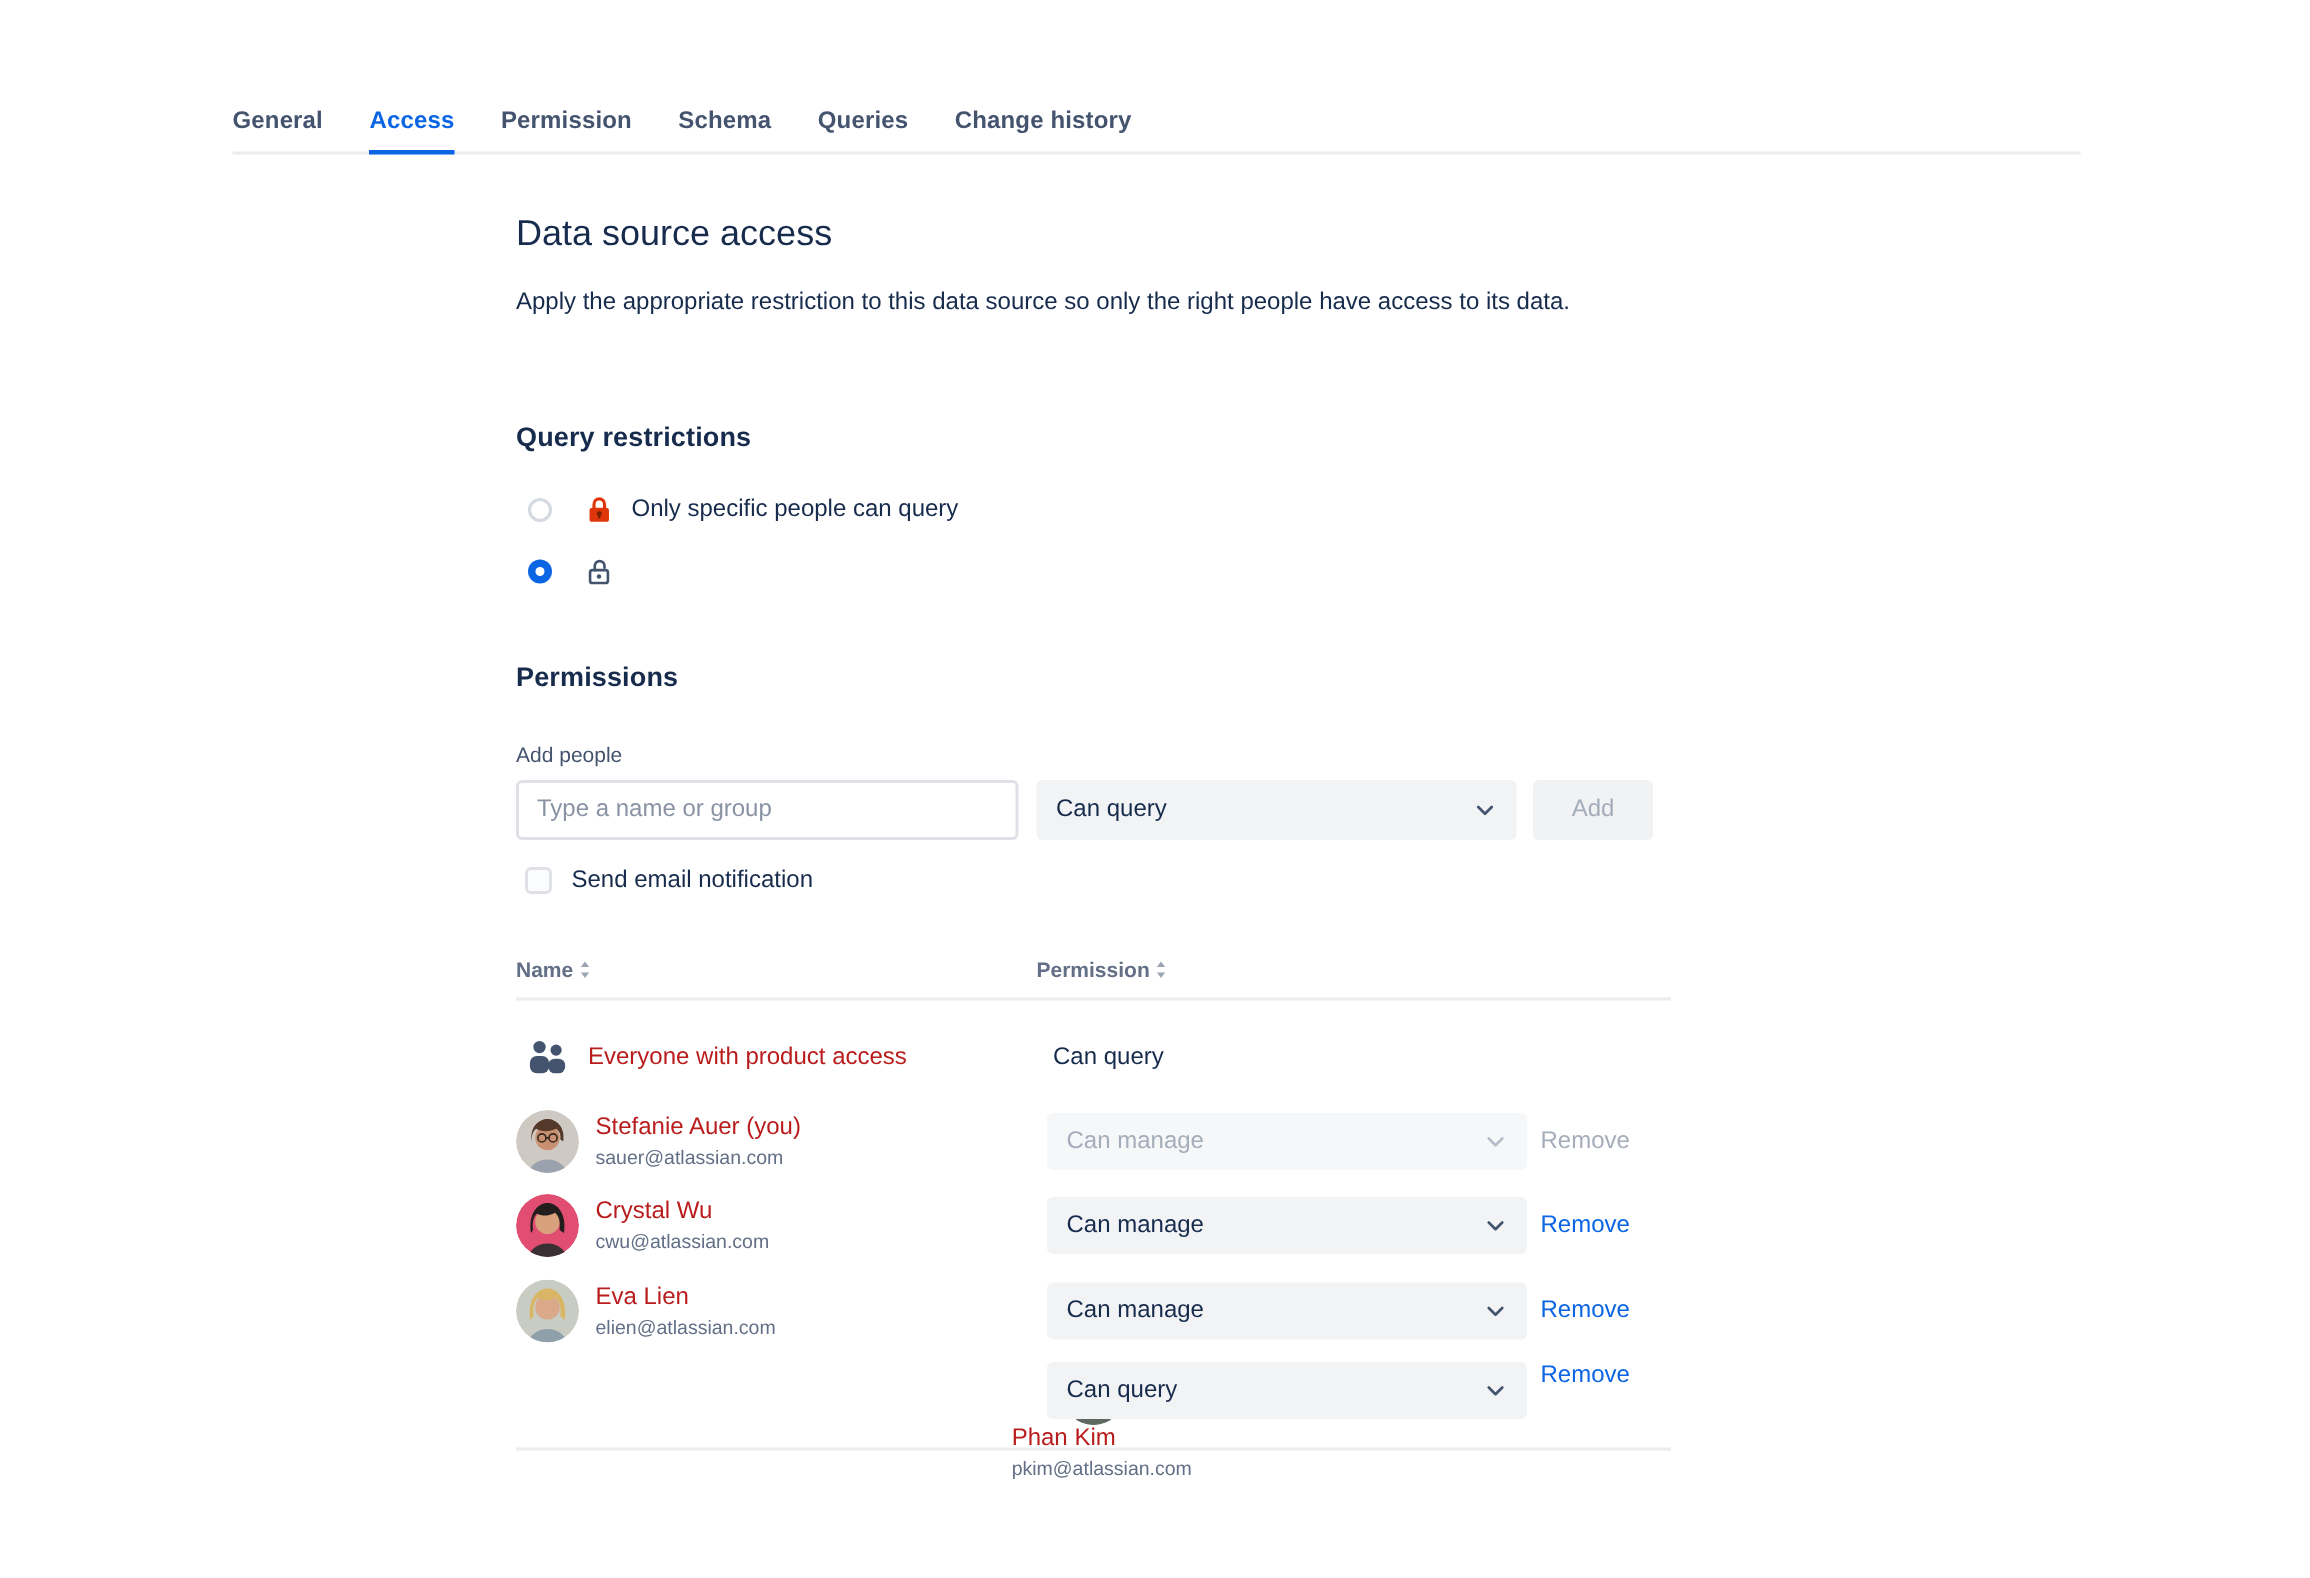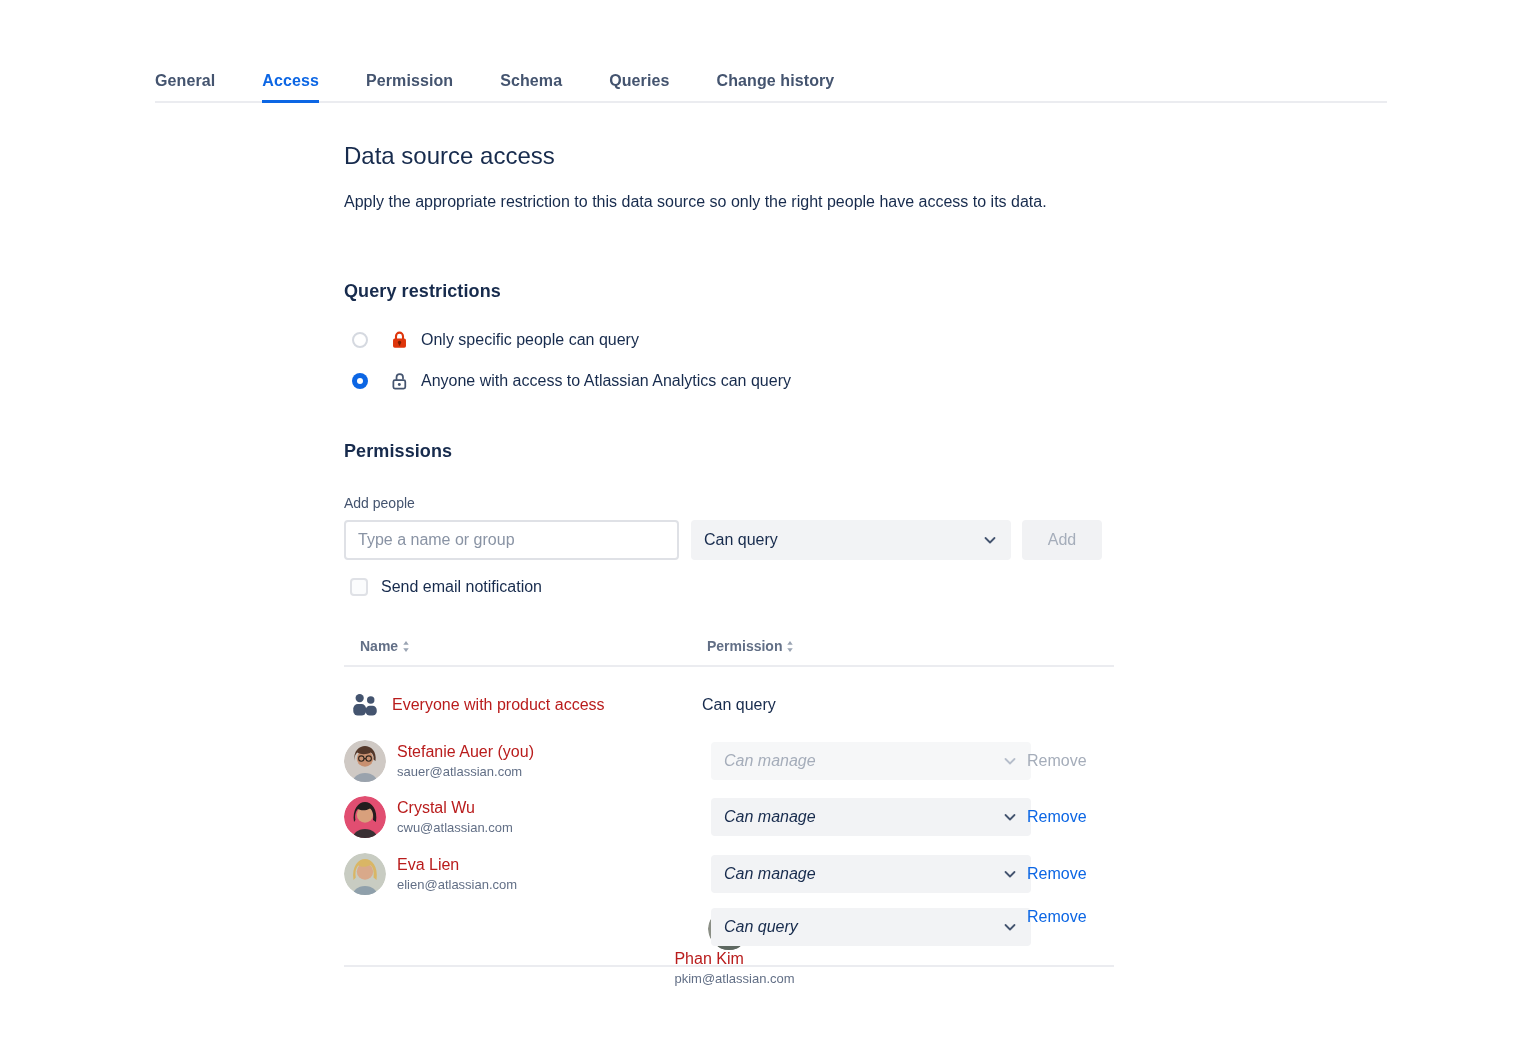--- a/index.html
+++ b/index.html
@@ -1,21 +1,21 @@
 <!DOCTYPE html>
 <html><head>
 <meta charset="utf-8">
 <style>
   * { margin:0; padding:0; box-sizing:border-box; }
   html,body { width:1540px; height:1052px; background:#ffffff; overflow:hidden;
               font-family:"Liberation Sans", sans-serif; color:#172B4D; }
 
   
   .tabbar { position:absolute; left:155px; top:72px; width:1232px;
-            display:flex; gap:47px; border-bottom:2px solid #EBECF0; align-items:flex-end; }
+            display:flex; gap:31px; border-bottom:2px solid #EBECF0; align-items:flex-end; }
   .tab { font-size:16px; font-weight:700; color:#44546F; padding-bottom:11px; cursor:pointer; letter-spacing:.1px; }
   .tab.active { color:#0C66E4; border-bottom:3px solid #0C66E4; margin-bottom:-2px; padding-bottom:10px; }
 
   
   .page-title { position:absolute; left:344px; top:142px; font-size:24px; font-weight:500; color:#172B4D; }
   .page-desc  { position:absolute; left:344px; top:189px; width:760px; font-size:16px; line-height:25px; color:#172B4D; }
   .section-h  { position:absolute; font-size:18px; font-weight:700; color:#172B4D; letter-spacing:.1px; }
 
   
   .radio-row { position:absolute; left:352px; display:flex; align-items:center; height:22px; }
@@ -42,30 +42,30 @@
              background:#F1F2F4; border:none; border-radius:4px; font-size:16px; font-weight:500;
              color:#A5ADBA; font-family:"Liberation Sans", sans-serif; }
   .chk-row { position:absolute; left:350px; top:577px; display:flex; align-items:center; height:20px; }
   .checkbox { width:18px; height:18px; border:2px solid #DFE1E6; border-radius:4px; background:#FBFCFD; }
   .chk-label { margin-left:13px; font-size:16px; color:#172B4D; }
 
   
   .tbl-head { position:absolute; left:344px; top:638px; width:770px; height:29px;
               border-bottom:2px solid #EBECF0; }
   .th { position:absolute; top:0; font-size:14px; font-weight:700; color:#626F86;
-        display:flex; align-items:center; gap:4px;margin-left:16px; }
+        display:flex; align-items:center; gap:4px; }
   .sort-ic { width:8px; height:13px; }
   .row { position:absolute; left:344px; width:770px; display:flex; align-items:center; }
   .row-name { font-size:16px; color:#b91c1c; }
   .row-email { font-size:13px; color:#626F86; margin-top:3px; }
   .name-block { margin-left:11px; }
   .avatar { width:42px; height:42px; border-radius:50%; overflow:hidden; flex:0 0 42px; }
   .group-ic { width:32px; height:32px; margin-left:5px; flex:0 0 32px; }
   .cell-perm-text { position:absolute; left:358px; font-size:16px; color:#172B4D; }
-  .row .select { left:367px; width:320px; height:38px;font-style:italic; }
+  .row .select { left:354px; width:320px; height:38px; }
   .remove-link { position:absolute; left:683px; font-size:16px; color:#0C66E4; cursor:pointer; }
   .remove-link.disabled { color:#A5ADBA; cursor:default; }
   .tbl-bottom { position:absolute; left:344px; top:965px; width:770px; border-top:2px solid #EBECF0; }
 </style>
 </head>
 <body>
 
 <nav class="tabbar">
   <div class="tab">General</div>
   <div class="tab active">Access</div>
@@ -91,21 +91,20 @@
   <span class="radio-label">Only specific people can query</span>
 </div>
 
 <div class="radio-row" style="top:370px;">
   <span class="radio on"></span>
   <svg class="lock" viewBox="0 0 24 24">
     <rect x="5" y="10.4" width="13.6" height="9.8" rx="1.8" fill="none" stroke="#44546F" stroke-width="2"></rect>
     <circle cx="11.8" cy="15.3" r="1.7" fill="#44546F"></circle>
     <path d="M8.6 10.4 V7.2 a3.7 3.7 0 0 1 7.4 0 V8.6" fill="none" stroke="#44546F" stroke-width="2" stroke-linecap="round"></path>
   </svg>
-  <span class="radio-label">Anyone with access to Atlassian Analytics can query</span>
 </div>
 
 <h2 class="section-h" style="left:344px; top:441px;">Permissions</h2>
 
 <label class="field-label" style="left:344px; top:495px;">Add people</label>
 <input class="text-input" type="text" placeholder="Type a name or group" style="">
 
 <label class="field-label" style="left:691px; top:495px;margin-top:48px;">Select a permission</label>
 <div class="select" style="left:691px; top:520px; width:320px; height:40px;">
   <span>Can query</span>

